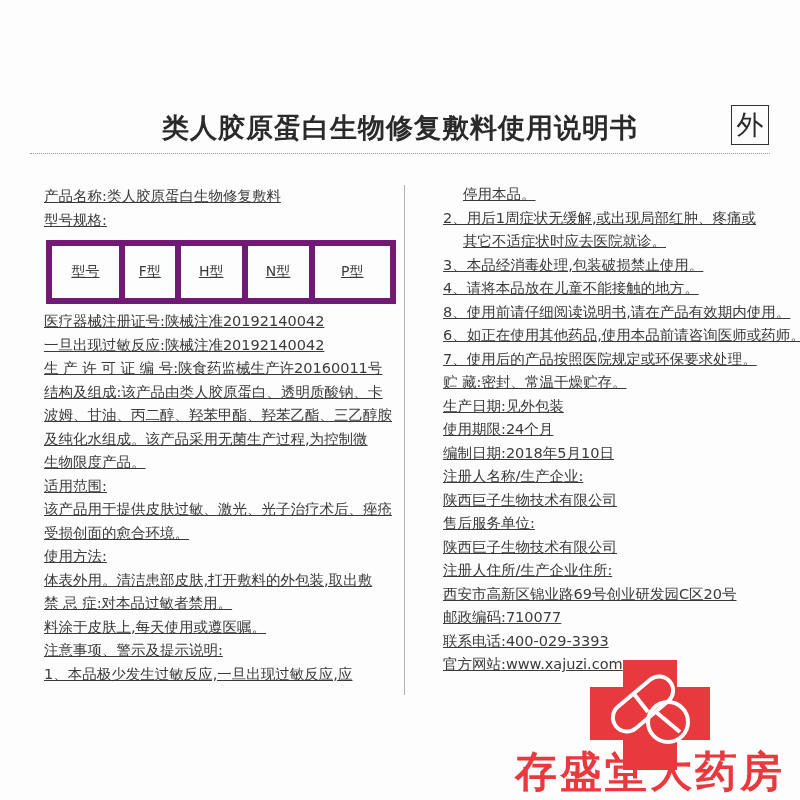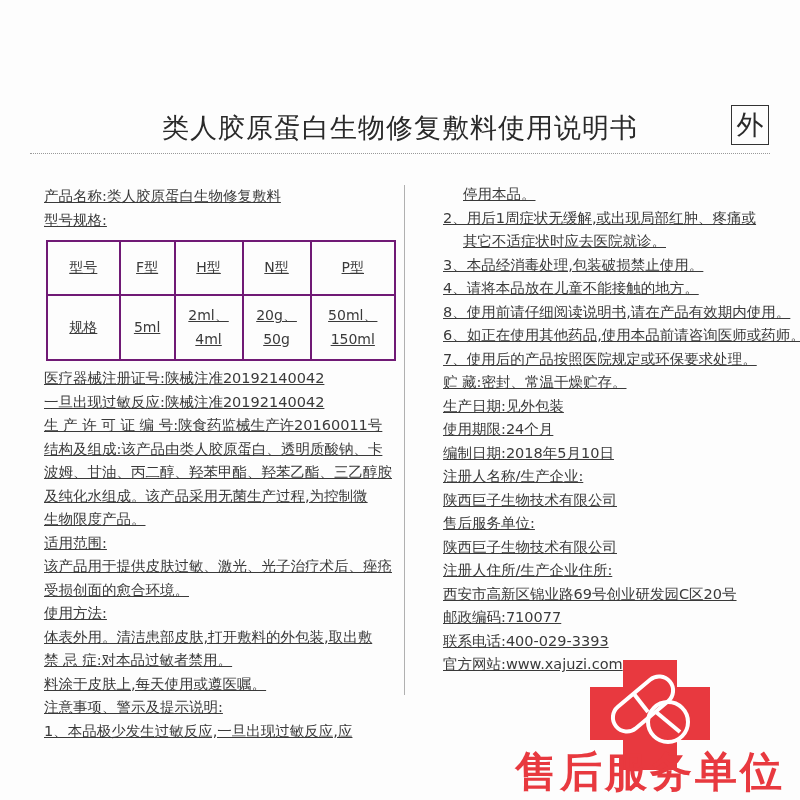--- a/index.html
+++ b/index.html
@@ -2,42 +2,42 @@
 <html><head>
 <meta charset="utf-8">
 <style>
   html, body { margin:0; padding:0; }
   body {
     width:800px; height:800px; background:#fdfdfd; position:relative; overflow:hidden;
     font-family: "DejaVu Sans", "Liberation Sans", sans-serif; color:#3a3a3a;
   }
   .title {
     position:absolute; left:0; width:800px; top:110px; text-align:center;
-    font-size:27px; color:#2a2a2a; letter-spacing:1px; font-weight:normal;
+    font-size:27px; color:#2a2a2a; letter-spacing:1px; font-weight:bold;
   }
   .ext-box {
     position:absolute; left:731px; top:105px; width:36px; height:38px;
     border:1.5px solid #333; font-size:27px; line-height:38px; text-align:center; color:#2a2a2a;
   }
   .rule {
     position:absolute; left:30px; width:740px; top:153px; border-top:1px dotted #999;
   }
   .vdivider {
     position:absolute; left:404px; top:185px; height:510px; border-left:1px solid #b0b0b0;
   }
   .col { position:absolute; font-size:14.5px; line-height:23.5px;text-decoration:underline; }
   .col-left { left:44px; top:185px; width:352px; }
   .col-right { left:443px; top:183px; width:360px; }
   .line { white-space:nowrap; }
   .indent { padding-left:20px; }
   table.spec {
     border-collapse:collapse; margin:8px 0 6px 2px; font-size:14px;
   }
   table.spec td {
-    border:2px solid #701a75; text-align:center; height:36px; padding:8px 6px; color:#3a3a3a;
+    border:6px solid #701a75; text-align:center; height:36px; padding:8px 6px; color:#3a3a3a;
   }
   .logo {
     position:absolute; left:590px; top:660px; width:120px; height:110px;
   }
   .pharmacy {
     position:absolute; left:505px; top:748px; width:290px; text-align:center;
     font-size:42px; font-weight:bold; color:#e8393f; letter-spacing:3px; line-height:48px;
   }
 </style>
 </head>
@@ -52,27 +52,20 @@
   <div class="line">产品名称:类人胶原蛋白生物修复敷料</div>
   <div class="line">型号规格:</div>
   <table class="spec">
     <tbody>
         <tr>
       <td style="width:62px">型号</td>
       <td style="width:42px">F型</td>
       <td style="width:55px">H型</td>
       <td style="width:55px">N型</td>
       <td style="width:72px">P型</td>
-    </tr>
-    <tr>
-      <td>规格</td>
-      <td>5ml</td>
-      <td>2ml、4ml</td>
-      <td>20g、50g</td>
-      <td>50ml、150ml</td>
     </tr>
   </tbody>
     </table>
   <div class="line">医疗器械注册证号:陕械注准20192140042</div>
   <div class="line">一旦出现过敏反应:陕械注准20192140042</div>
   <div class="line">生 产 许 可 证 编 号:陕食药监械生产许20160011号</div>
   <div class="line">结构及组成:该产品由类人胶原蛋白、透明质酸钠、卡</div>
   <div class="line">波姆、甘油、丙二醇、羟苯甲酯、羟苯乙酯、三乙醇胺</div>
   <div class="line">及纯化水组成。该产品采用无菌生产过程,为控制微</div>
   <div class="line">生物限度产品。</div>
@@ -113,13 +106,13 @@
 
 <svg class="logo" viewBox="0 0 120 110">
   <path d="M33 0 H87 V27 H120 V80 H87 V110 H33 V80 H0 V27 H33 Z" fill="#e8393f"></path>
   <g fill="none" stroke="#fff" stroke-width="4">
     <rect x="18" y="30" width="70" height="28" rx="14" transform="rotate(-40 53 44)"></rect>
     <line x1="44" y1="34" x2="58" y2="52"></line>
     <circle cx="78" cy="62" r="20"></circle>
     <line x1="66" y1="52" x2="90" y2="72"></line>
   </g>
 </svg>
-<div class="pharmacy">售后服务单位</div>
+<div class="pharmacy">存盛堂大药房</div>
 
 </body></html>

